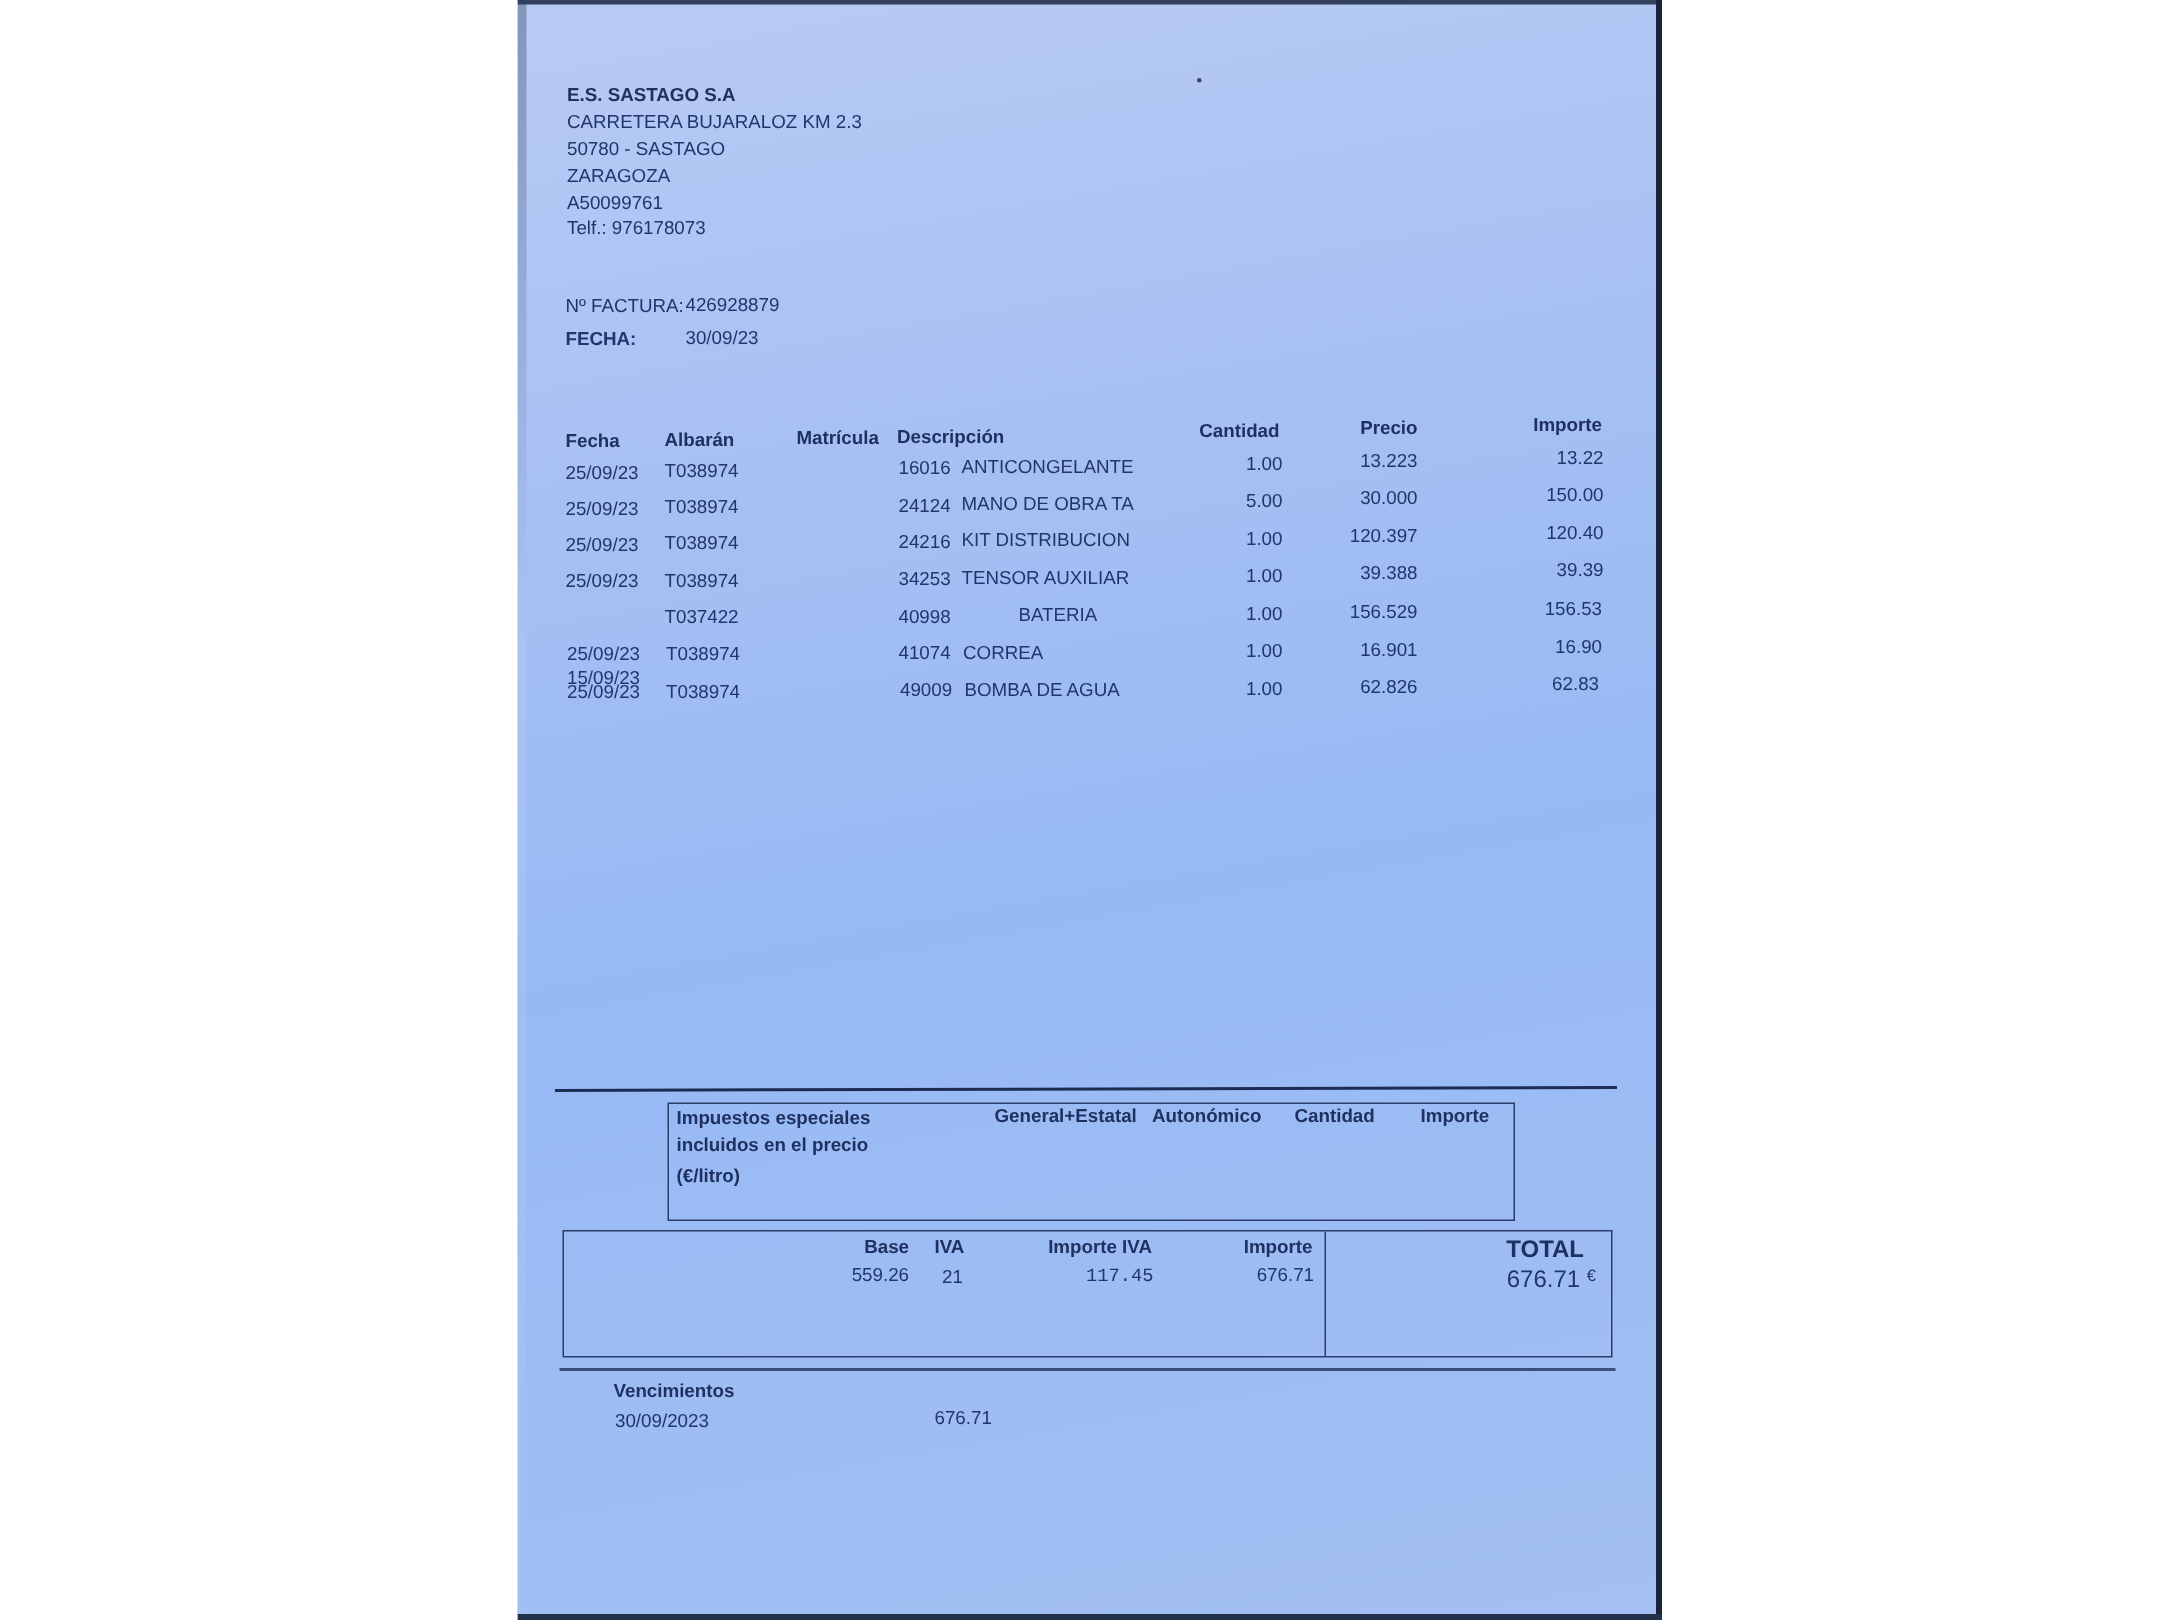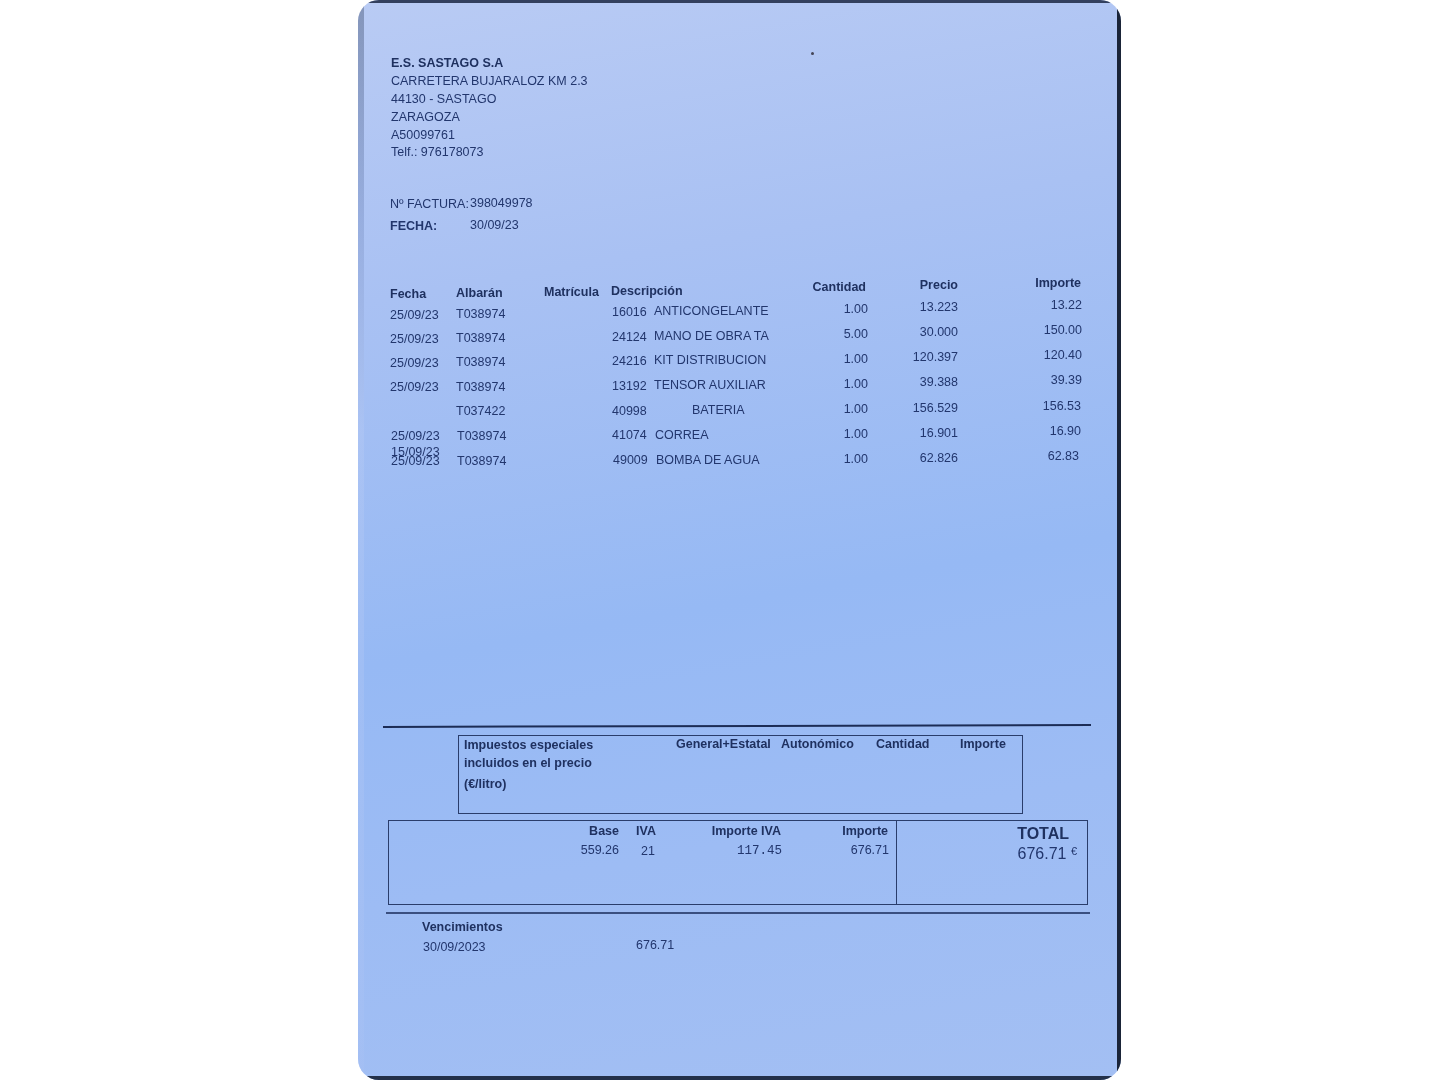--- a/index.html
+++ b/index.html
@@ -1,20 +1,20 @@
 <!DOCTYPE html>
 <html><head>
 <meta charset="utf-8">
 <style>
   html, body { margin:0; padding:0; }
   body { width:1440px; height:1080px; background:#ffffff; position:relative; overflow:hidden;
          font-family:"Liberation Sans", sans-serif; color:#1e3266; }
-  .photo { position:absolute; left:358px; top:0; width:763px; height:1080px;
+  .photo { position:absolute; left:345px; top:0; width:763px; height:1080px;
            background: linear-gradient(170deg, #b9cbf4 0%, #a9c1f3 25%, #96b9f4 55%, #9dbcf4 75%, #a3bff3 100%);
-           overflow:hidden;border-radius:21px; }
+           overflow:hidden; }
   .photo::before { content:""; position:absolute; left:0; top:0; width:6px; height:1080px;
            background:linear-gradient(#22304d, #6d84b8 20%, #b9cbf4 40%, #a9c1f3); opacity:.35; }
   .edge-right { position:absolute; right:0; top:0; width:4px; height:1080px; background:#1a2438; }
   .edge-top { position:absolute; left:0; top:0; width:763px; height:3px; background:#33405e; }
   .edge-bottom { position:absolute; left:0; bottom:0; width:763px; height:4px; background:#233049; }
   .t { position:absolute; white-space:nowrap; font-size:12.5px; color:#22366d; }
   .b { font-weight:bold; color:#1f3160; }
   .r { text-align:right; }
   .hr { position:absolute; background:#1c2c55; }
   .box { position:absolute; border:1.2px solid #2a3d6b; }
@@ -25,29 +25,29 @@
 
 <div class="photo">
   <div class="edge-top"></div>
   <div class="edge-right"></div>
   <div class="edge-bottom"></div>
   <div class="dot"></div>
 
   <div>
     <div class="t b" style="left:33px;top:56px;">E.S. SASTAGO S.A</div>
     <div class="t" style="left:33px;top:74px;">CARRETERA BUJARALOZ KM 2.3</div>
-    <div class="t" style="left:33px;top:92px;">44130 - SASTAGO</div>
+    <div class="t" style="left:33px;top:92px;">50780 - SASTAGO</div>
     <div class="t" style="left:33px;top:110px;">ZARAGOZA</div>
     <div class="t" style="left:33px;top:128px;">A50099761</div>
     <div class="t" style="left:33px;top:145px;">Telf.: 976178073</div>
   </div>
 
   <div>
     <div class="t" style="left:32px;top:197px;">Nº FACTURA:</div>
-    <div class="t" style="left:112px;top:196px;">398049978</div>
+    <div class="t" style="left:112px;top:196px;">426928879</div>
     <div class="t" style="left:32px;top:219px;font-weight:bold;">FECHA:</div>
     <div class="t" style="left:112px;top:218px;">30/09/23</div>
   </div>
 
   <div>
     <div class="t b" style="left:32px;top:287px;">Fecha</div>
     <div class="t b" style="left:98px;top:286px;">Albarán</div>
     <div class="t b" style="left:186px;top:285px;">Matrícula</div>
     <div class="t b" style="left:253px;top:284px;">Descripción</div>
     <div class="t b r" style="left:438px;top:280px;width:70px;">Cantidad</div>
@@ -77,21 +77,21 @@
       <div class="t" style="left:98px;top:355px;">T038974</div>
       <div class="t" style="left:254px;top:354px;">24216</div>
       <div class="t" style="left:296px;top:353px;">KIT DISTRIBUCION</div>
       <div class="t r" style="left:440px;top:352px;width:70px;">1.00</div>
       <div class="t r" style="left:530px;top:350px;width:70px;">120.397</div>
       <div class="t r" style="left:654px;top:348px;width:70px;">120.40</div>
     </div>
     <div>
       <div class="t" style="left:32px;top:380px;">25/09/23</div>
       <div class="t" style="left:98px;top:380px;">T038974</div>
-      <div class="t" style="left:254px;top:379px;">13192</div>
+      <div class="t" style="left:254px;top:379px;">34253</div>
       <div class="t" style="left:296px;top:378px;">TENSOR AUXILIAR</div>
       <div class="t r" style="left:440px;top:377px;width:70px;">1.00</div>
       <div class="t r" style="left:530px;top:375px;width:70px;">39.388</div>
       <div class="t r" style="left:654px;top:373px;width:70px;">39.39</div>
     </div>
     <div>
       <div class="t" style="left:33px;top:405px;margin-top:40px;">15/09/23</div>
       <div class="t" style="left:98px;top:404px;">T037422</div>
       <div class="t" style="left:254px;top:404px;">40998</div>
       <div class="t" style="left:297px;top:403px;margin-left:37px;">BATERIA</div>

